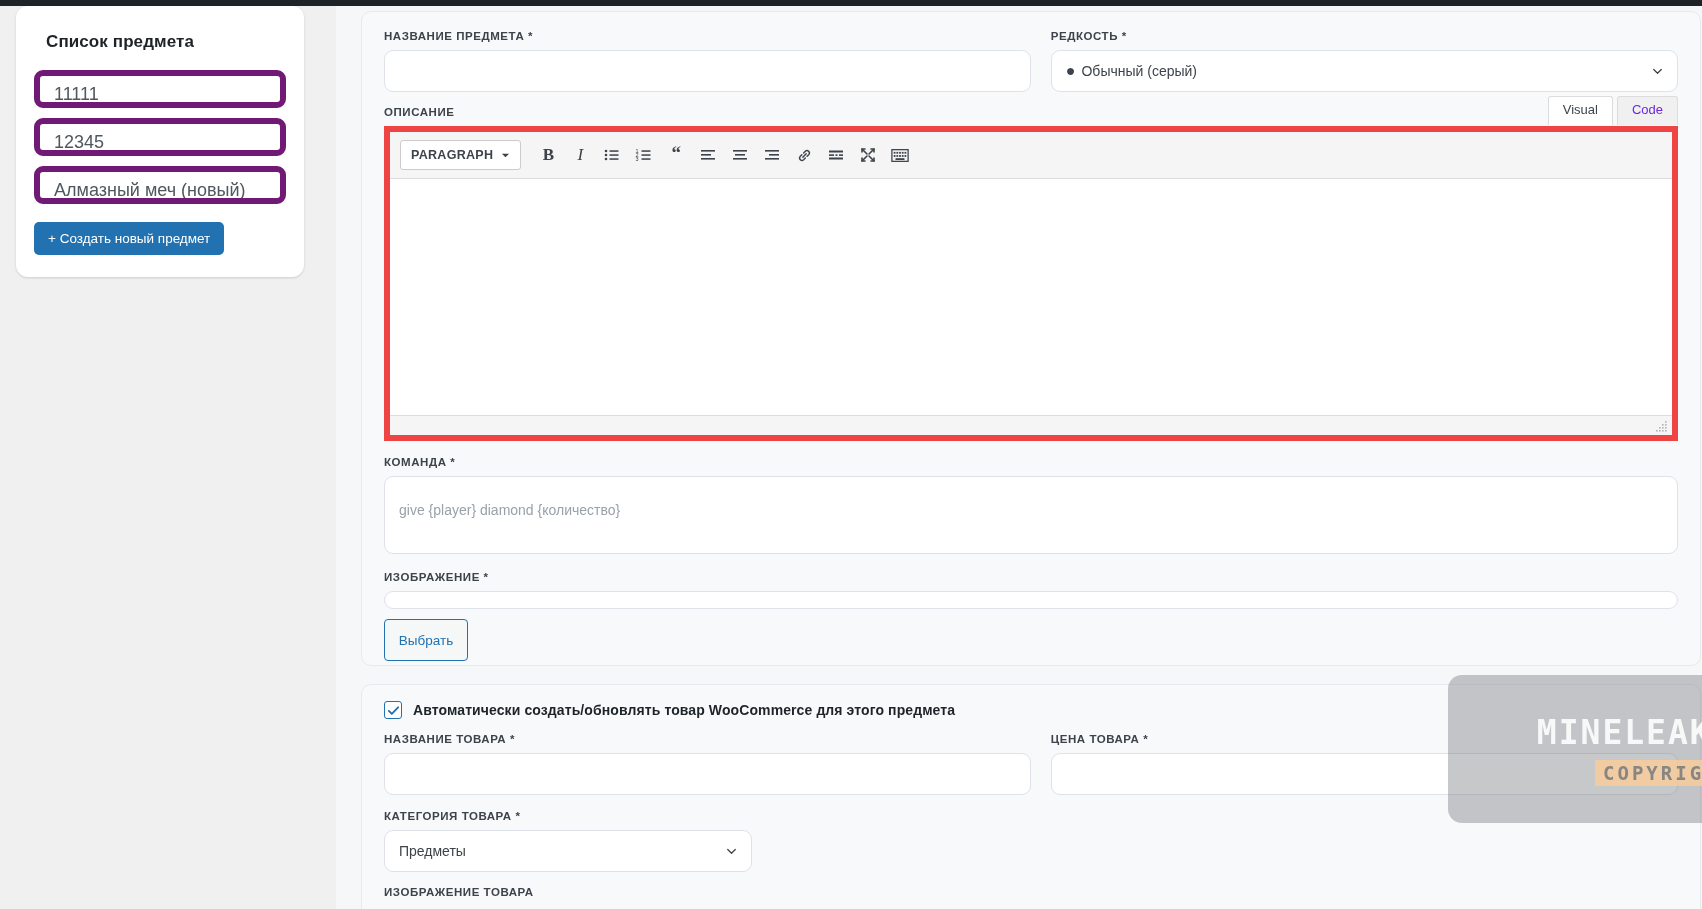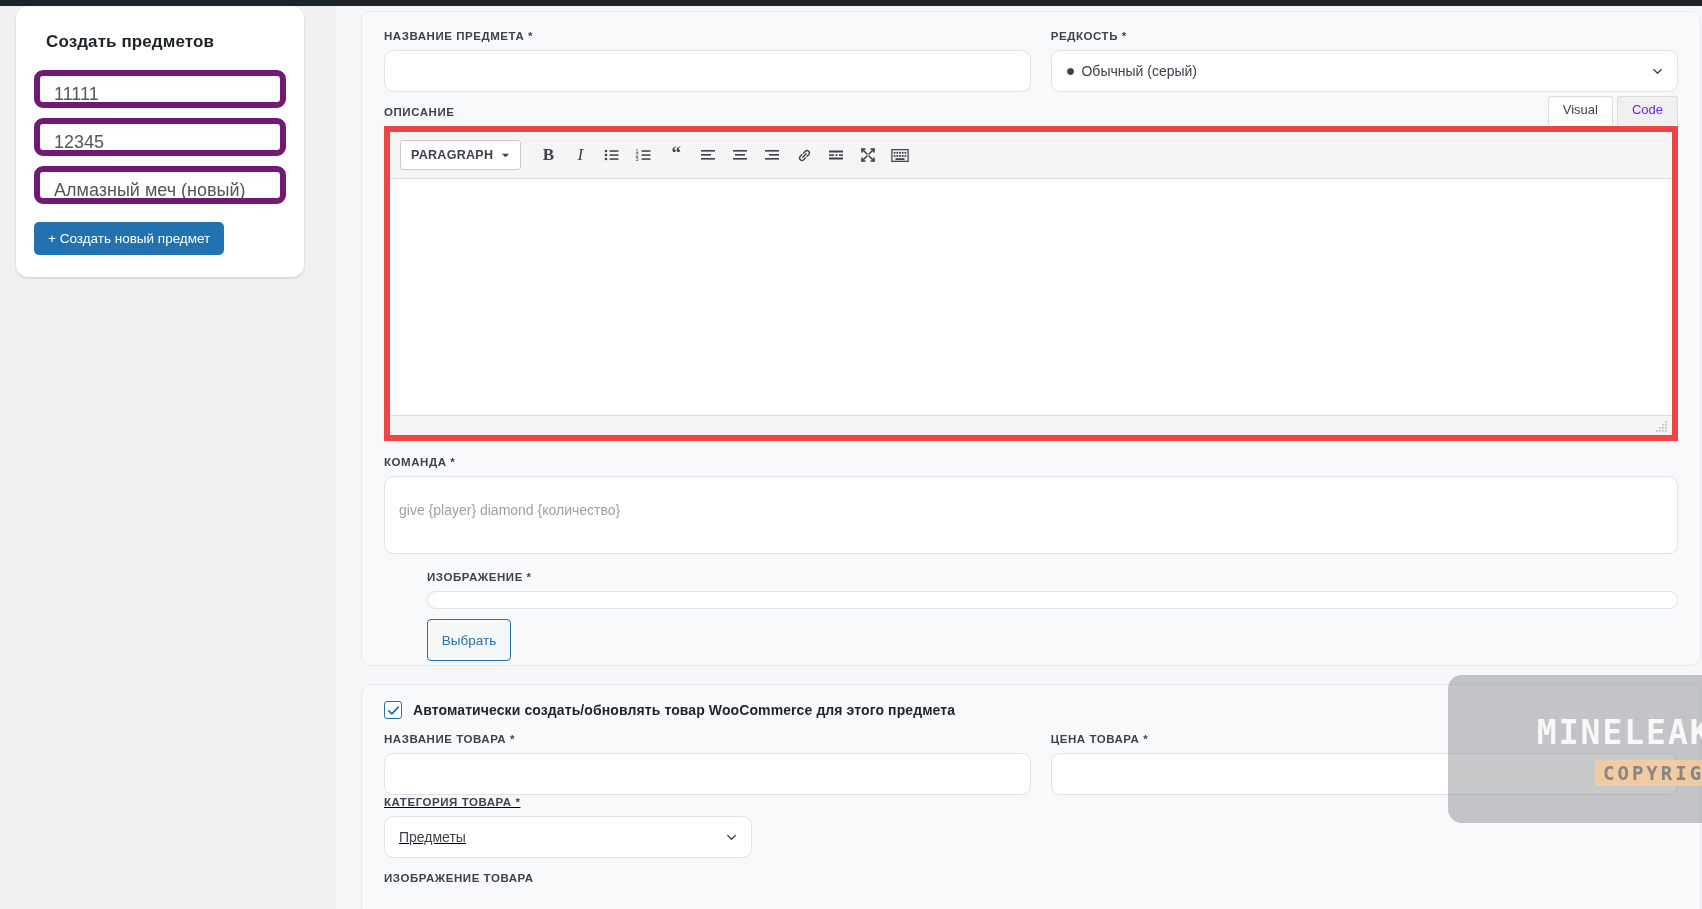--- a/index.html
+++ b/index.html
@@ -313,21 +313,21 @@
 </style>
 </head>
 <body>
 
 <div class="admin-strip"></div>
 
 <div class="page">
 
   <div class="sidebar-col">
     <div class="items-card">
-      <h2 class="items-title">Создать предметов</h2>
+      <h2 class="items-title">Список предмета</h2>
 
       <button class="item-pill">11111</button>
       <button class="item-pill">12345</button>
       <button class="item-pill">Алмазный меч (новый)</button>
 
       <button class="new-item-btn">+ Создать новый предмет</button>
     </div>
   </div>
 
   <div class="main-col">
@@ -487,21 +487,21 @@
             </div>
           </div>
         </div>
       </div>
 
       <div style="margin-top:15px;">
         <label class="field-label">КОМАНДА *</label>
         <textarea class="textarea-cmd" placeholder="give {player} diamond {количество}" style=""></textarea>
       </div>
 
-      <div style="margin-top:13px;margin-left:43px;">
+      <div style="margin-top:13px;">
         <label class="field-label">ИЗОБРАЖЕНИЕ *</label>
         <div class="img-row">
           <input class="text-input img-input" type="text" placeholder="" style="">
           <button class="pick-btn">Выбрать</button>
         </div>
       </div>
     </div>
 
     <div class="card card-woo">
 
@@ -518,21 +518,21 @@
         <div class="col-left">
           <label class="field-label">НАЗВАНИЕ ТОВАРА *</label>
           <input class="text-input" type="text" placeholder="" style="">
         </div>
         <div class="col-right">
           <label class="field-label">ЦЕНА ТОВАРА *</label>
           <input class="text-input" type="text" placeholder="" style="">
         </div>
       </div>
 
-      <div style="margin-top:1px;text-decoration:underline;">
+      <div style="margin-top:15px;">
         <label class="field-label">КАТЕГОРИЯ ТОВАРА *</label>
         <div class="select-wrap cat-select">
           <div class="select-box">
             <span>Предметы</span>
           </div>
           <svg class="chev" width="15" height="15" viewBox="0 0 20 20" fill="none">
             <path d="M5 8l5 5 5-5" stroke="#3c434a" stroke-width="1.7" stroke-linecap="round" stroke-linejoin="round"></path>
           </svg>
         </div>
       </div>

